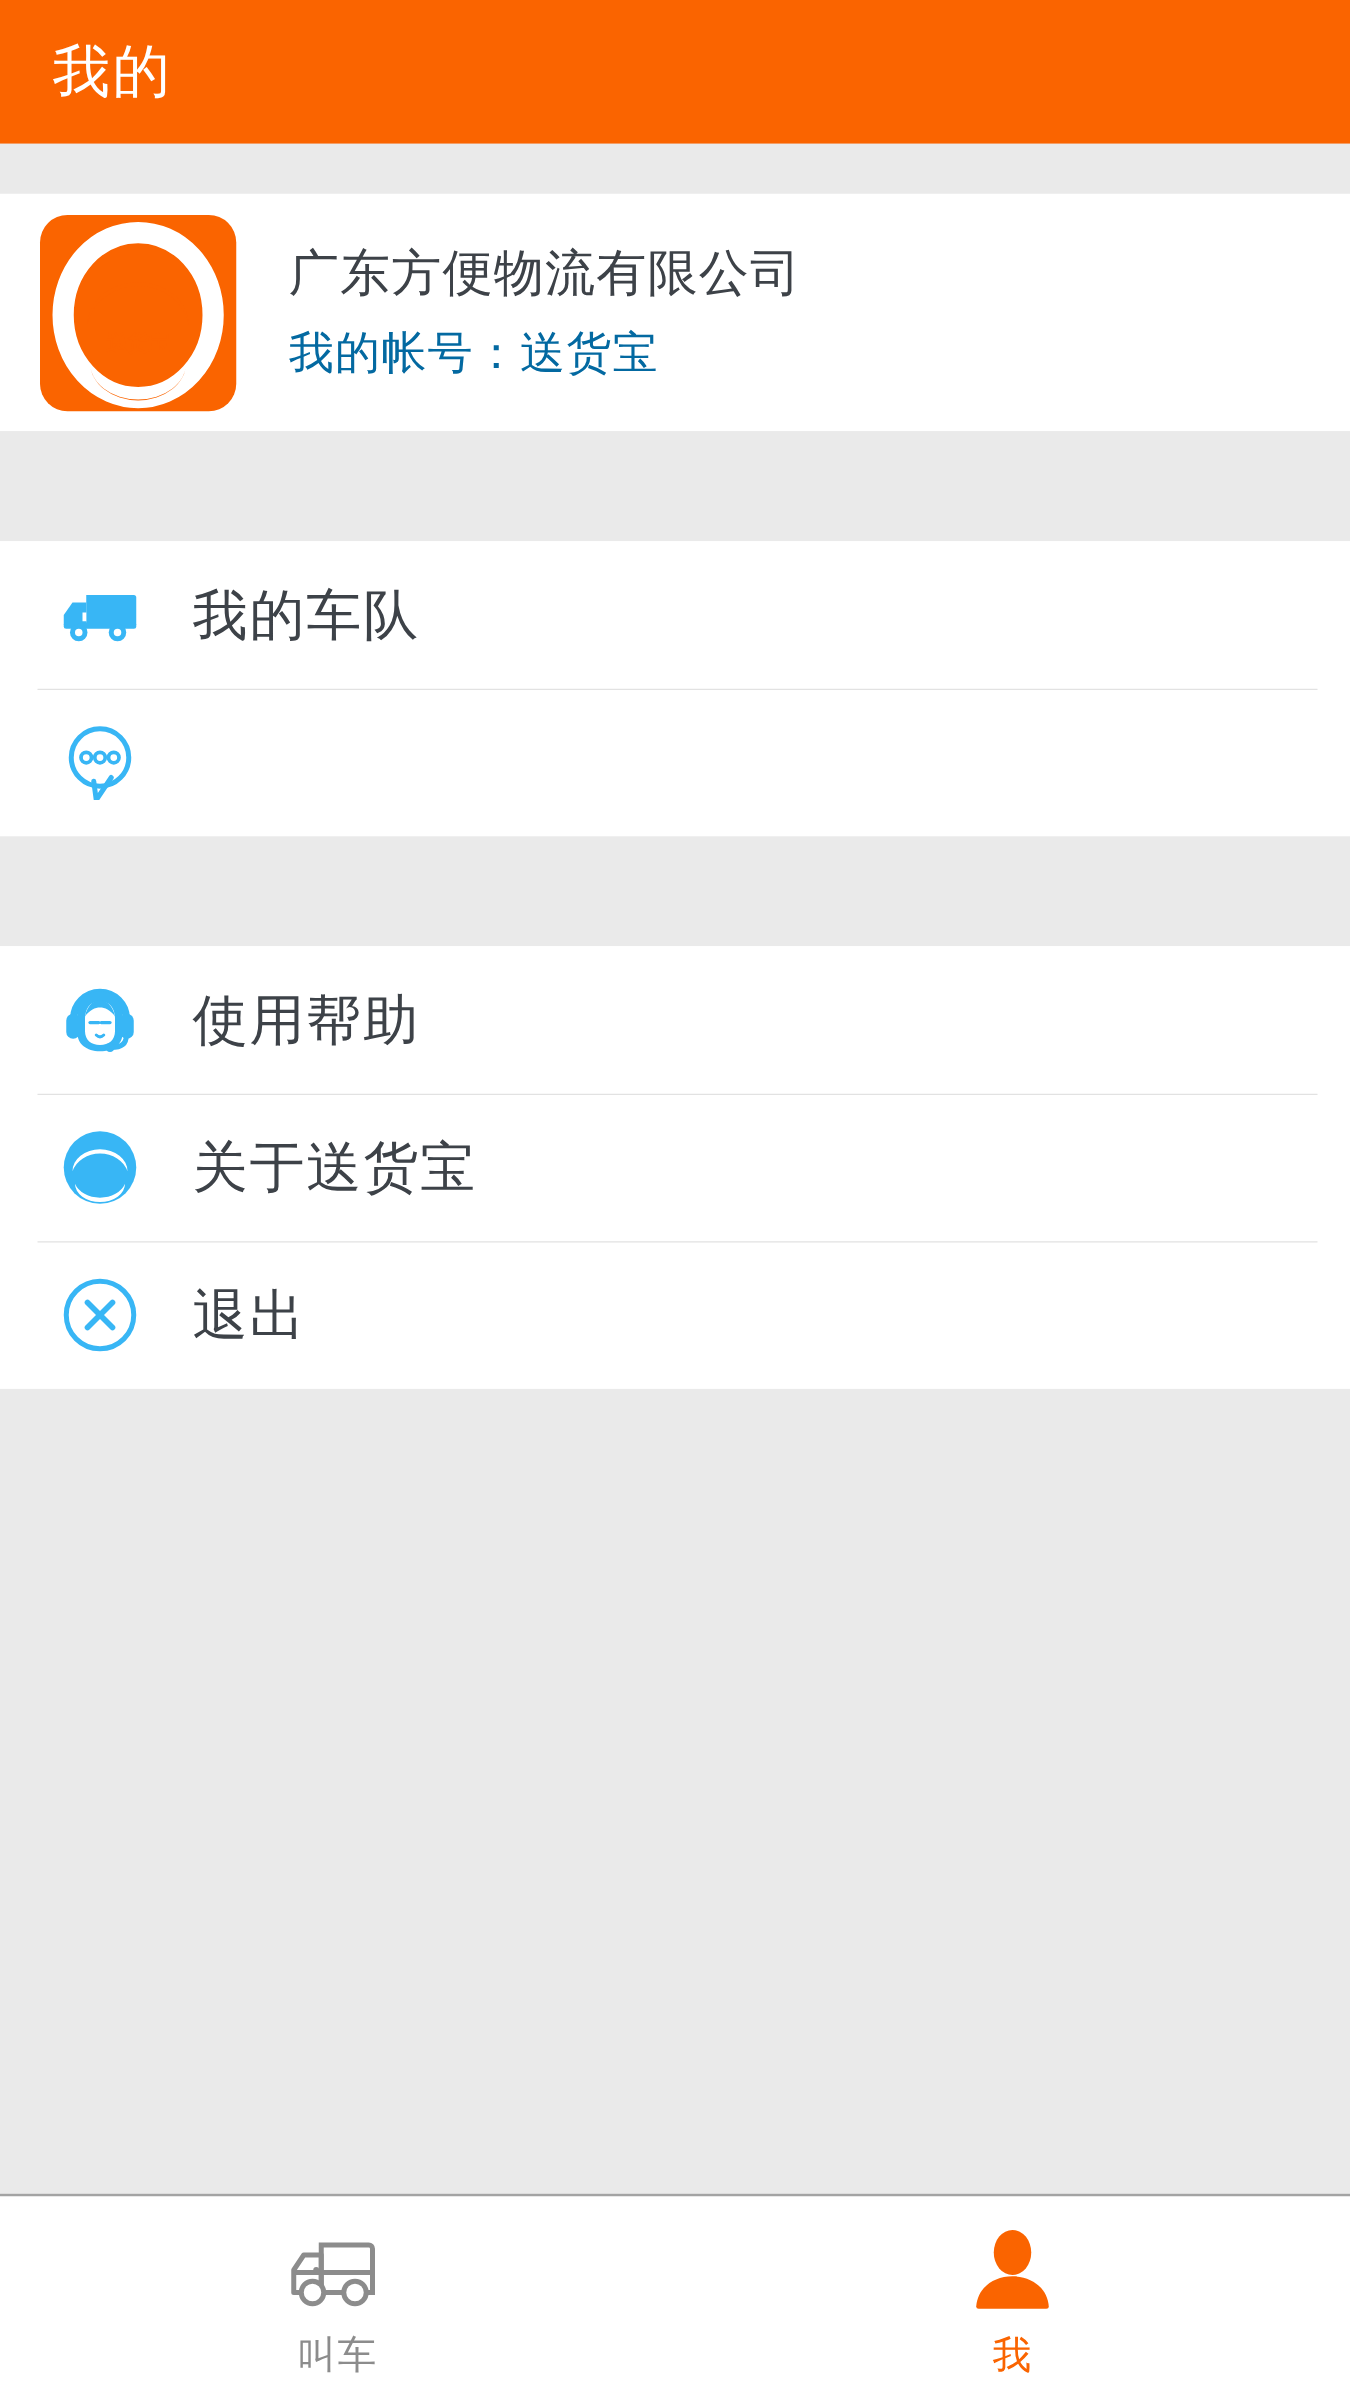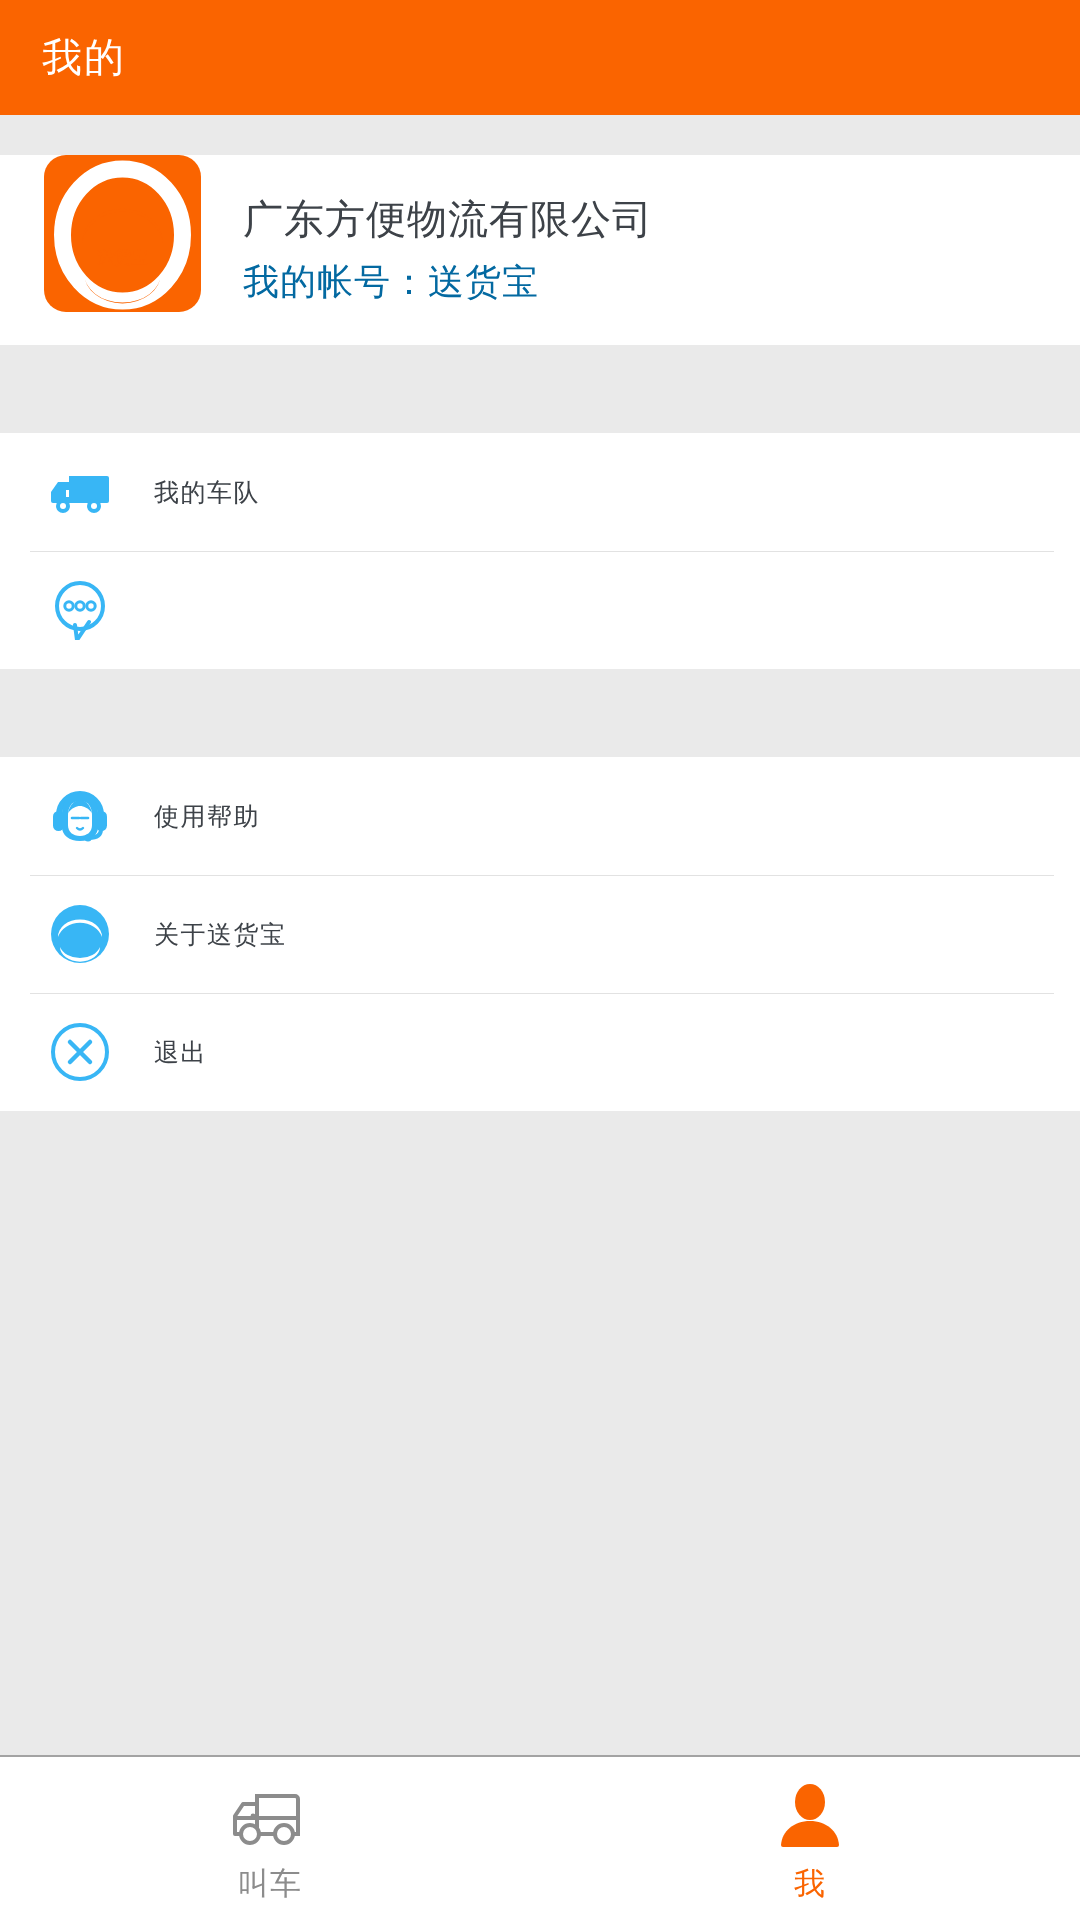--- a/index.html
+++ b/index.html
@@ -18,40 +18,40 @@
 
   
   .header {
     height:115px;
     background:#FA6400;
     display:flex; align-items:center;
     flex:0 0 auto;
   }
   .header-title {
     color:#FFFFFF;
-    font-size:40px;
+    font-size:46px;
     letter-spacing:2px;
     margin-left:42px;
     font-weight:400;
   }
 
   
   .spacer {
     background:#EAEAEA;
     flex:0 0 auto;
   }
   .sp-40 { height:40px; }
   .sp-88 { height:88px; }
 
   
   .profile {
     background:#FFFFFF;
     height:190px;
-    display:flex; 
-    padding-left:44px;
+    display:flex; align-items:center;
+    padding-left:32px;
     flex:0 0 auto;
   }
   .logo-box {
     width:157px; height:157px;
     background:#FA6400;
     border-radius:22px;
     flex:0 0 auto;
     position:relative;
     overflow:hidden;
   }
@@ -94,21 +94,21 @@
     background:#E2E2E2;
   }
   .menu-icon {
     width:64px; height:64px;
     flex:0 0 auto;
     display:flex; align-items:center; justify-content:center;
   }
   .menu-icon svg { display:block; }
   .menu-label {
     margin-left:42px;
-    font-size:25px;
+    font-size:44px;
     color:#3D4248;
     letter-spacing:1.5px;
   }
 
   
   .filler {
     flex:1 1 auto;
     background:#EAEAEA;
   }
 

